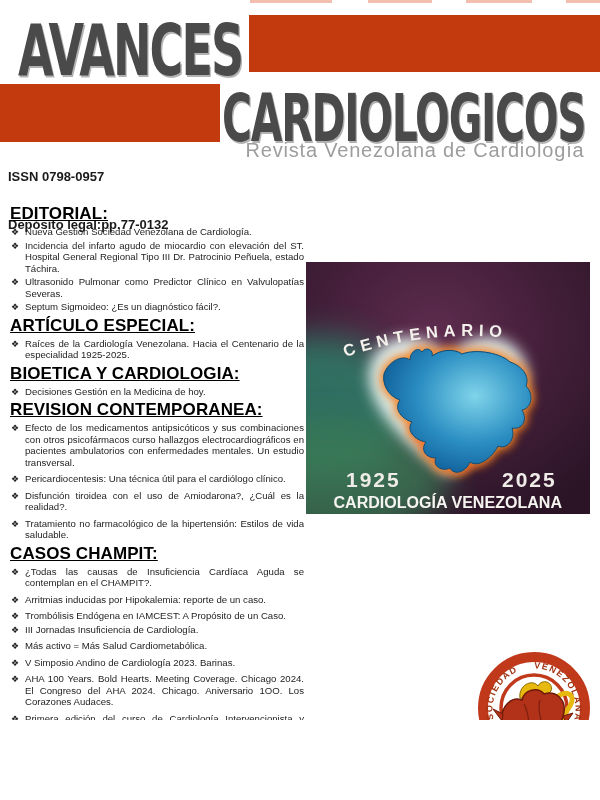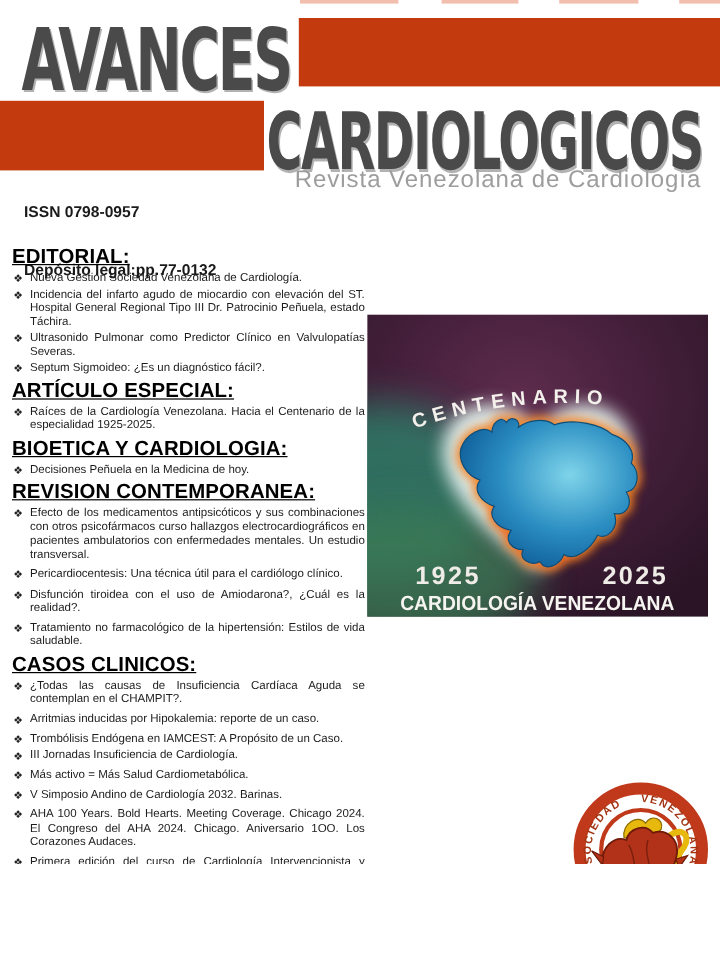--- a/index.html
+++ b/index.html
@@ -8,21 +8,21 @@
 
   
   .top-dash{position:absolute;top:0;height:3px;background:#f2bfae;}
   .bar{position:absolute;background:#c23a0e;}
   .bar1{left:249px;top:15px;width:351px;height:57px;}
   .bar2{left:0px;top:84px;width:220px;height:58px;}
   .mast{position:absolute;color:#4a4a4a;font-family:"DejaVu Sans",sans-serif;font-weight:bold;
         white-space:pre;text-shadow:2px 2px 0 rgba(0,0,0,0.30);transform-origin:left top;line-height:1;}
   .mast1{left:18px;top:14px;font-size:72px;letter-spacing:-3px;transform:scaleX(0.64);}
   .mast2{left:222px;top:86px;font-size:66px;letter-spacing:-2px;transform:scaleX(0.62);}
-  .issn{position:absolute;left:20px;top:137px;font-size:13px;font-weight:bold;color:#1a1a1a;line-height:16px;white-space:pre;}
+  .issn{position:absolute;left:8px;top:137px;font-size:13px;font-weight:bold;color:#1a1a1a;line-height:16px;white-space:pre;}
   .subtitle{position:absolute;left:235px;top:141px;width:360px;text-align:center;color:#9d9d9d;
             font-size:20px;letter-spacing:0.8px;line-height:18px;}
 
   
   .toc{position:absolute;left:10px;top:204px;width:294px;color:#1d1d1d;font-size:9.6px;}
   .toc-h{font-weight:bold;text-decoration:underline;font-size:17px;color:#000;margin:3px 0 2px 0;letter-spacing:0.1px;}
   .toc-item{display:flex;margin:0 0 2px 0;}
   .toc-item.sp{margin-bottom:5px;}
   .toc-item .b{flex:0 0 14px;font-size:9px;color:#222;padding-left:1px;padding-top:1px;}
   .toc-item .t{flex:1;text-align:justify;line-height:1.2;}
@@ -85,42 +85,42 @@
 
     <div class="toc-h">ARTÍCULO ESPECIAL:</div>
     <div class="toc-item">
       <span class="b">❖</span>
       <span class="t">Raíces de la Cardiología Venezolana.  Hacia el Centenario de la especialidad 1925-2025.</span>
     </div>
 
     <div class="toc-h">BIOETICA Y CARDIOLOGIA:</div>
     <div class="toc-item">
       <span class="b">❖</span>
-      <span class="t">Decisiones Peñuela en la Medicina de hoy.</span>
+      <span class="t">Decisiones Gestión en la Medicina de hoy.</span>
     </div>
 
     <div class="toc-h">REVISION CONTEMPORANEA:</div>
     <div class="toc-item sp">
       <span class="b">❖</span>
       <span class="t">Efecto de los medicamentos antipsicóticos y sus combinaciones con otros psicofármacos curso hallazgos electrocardiográficos en pacientes ambulatorios con enfermedades mentales. Un estudio transversal.</span>
     </div>
     <div class="toc-item sp">
       <span class="b">❖</span>
       <span class="t">Pericardiocentesis: Una técnica útil para el cardiólogo clínico.</span>
     </div>
     <div class="toc-item sp">
       <span class="b">❖</span>
       <span class="t">Disfunción tiroidea con el uso de Amiodarona?, ¿Cuál es la realidad?.</span>
     </div>
     <div class="toc-item">
       <span class="b">❖</span>
       <span class="t">Tratamiento no farmacológico de la hipertensión: Estilos de vida saludable.</span>
     </div>
 
-    <div class="toc-h">CASOS CLINICOS:</div>
+    <div class="toc-h">CASOS CHAMPIT:</div>
     <div class="toc-item sp">
       <span class="b">❖</span>
       <span class="t">¿Todas las causas de Insuficiencia Cardíaca Aguda se contemplan en el CHAMPIT?.</span>
     </div>
     <div class="toc-item sp">
       <span class="b">❖</span>
       <span class="t">Arritmias inducidas por Hipokalemia: reporte de un caso.</span>
     </div>
     <div class="toc-item">
       <span class="b">❖</span>
@@ -130,21 +130,21 @@
     <div class="toc-item sp">
       <span class="b">❖</span>
       <span class="t">III Jornadas Insuficiencia de Cardiología.</span>
     </div>
     <div class="toc-item sp">
       <span class="b">❖</span>
       <span class="t">Más activo = Más Salud Cardiometabólica.</span>
     </div>
     <div class="toc-item sp">
       <span class="b">❖</span>
-      <span class="t">V Simposio Andino de Cardiología 2032. Barinas.</span>
+      <span class="t">V Simposio Andino de Cardiología 2023. Barinas.</span>
     </div>
     <div class="toc-item sp">
       <span class="b">❖</span>
       <span class="t">AHA 100 Years. Bold Hearts. Meeting Coverage. Chicago 2024.  El Congreso del AHA 2024. Chicago. Aniversario 1OO. Los Corazones Audaces.</span>
     </div>
     <div class="toc-item sp">
       <span class="b">❖</span>
       <span class="t">Primera edición del curso de Cardiología Intervencionista y Estructural 2024 en colaboración Sociedad Venezolana de Cardiología – Sociedad Igor Palacios.</span>
     </div>
     <div class="toc-item">

